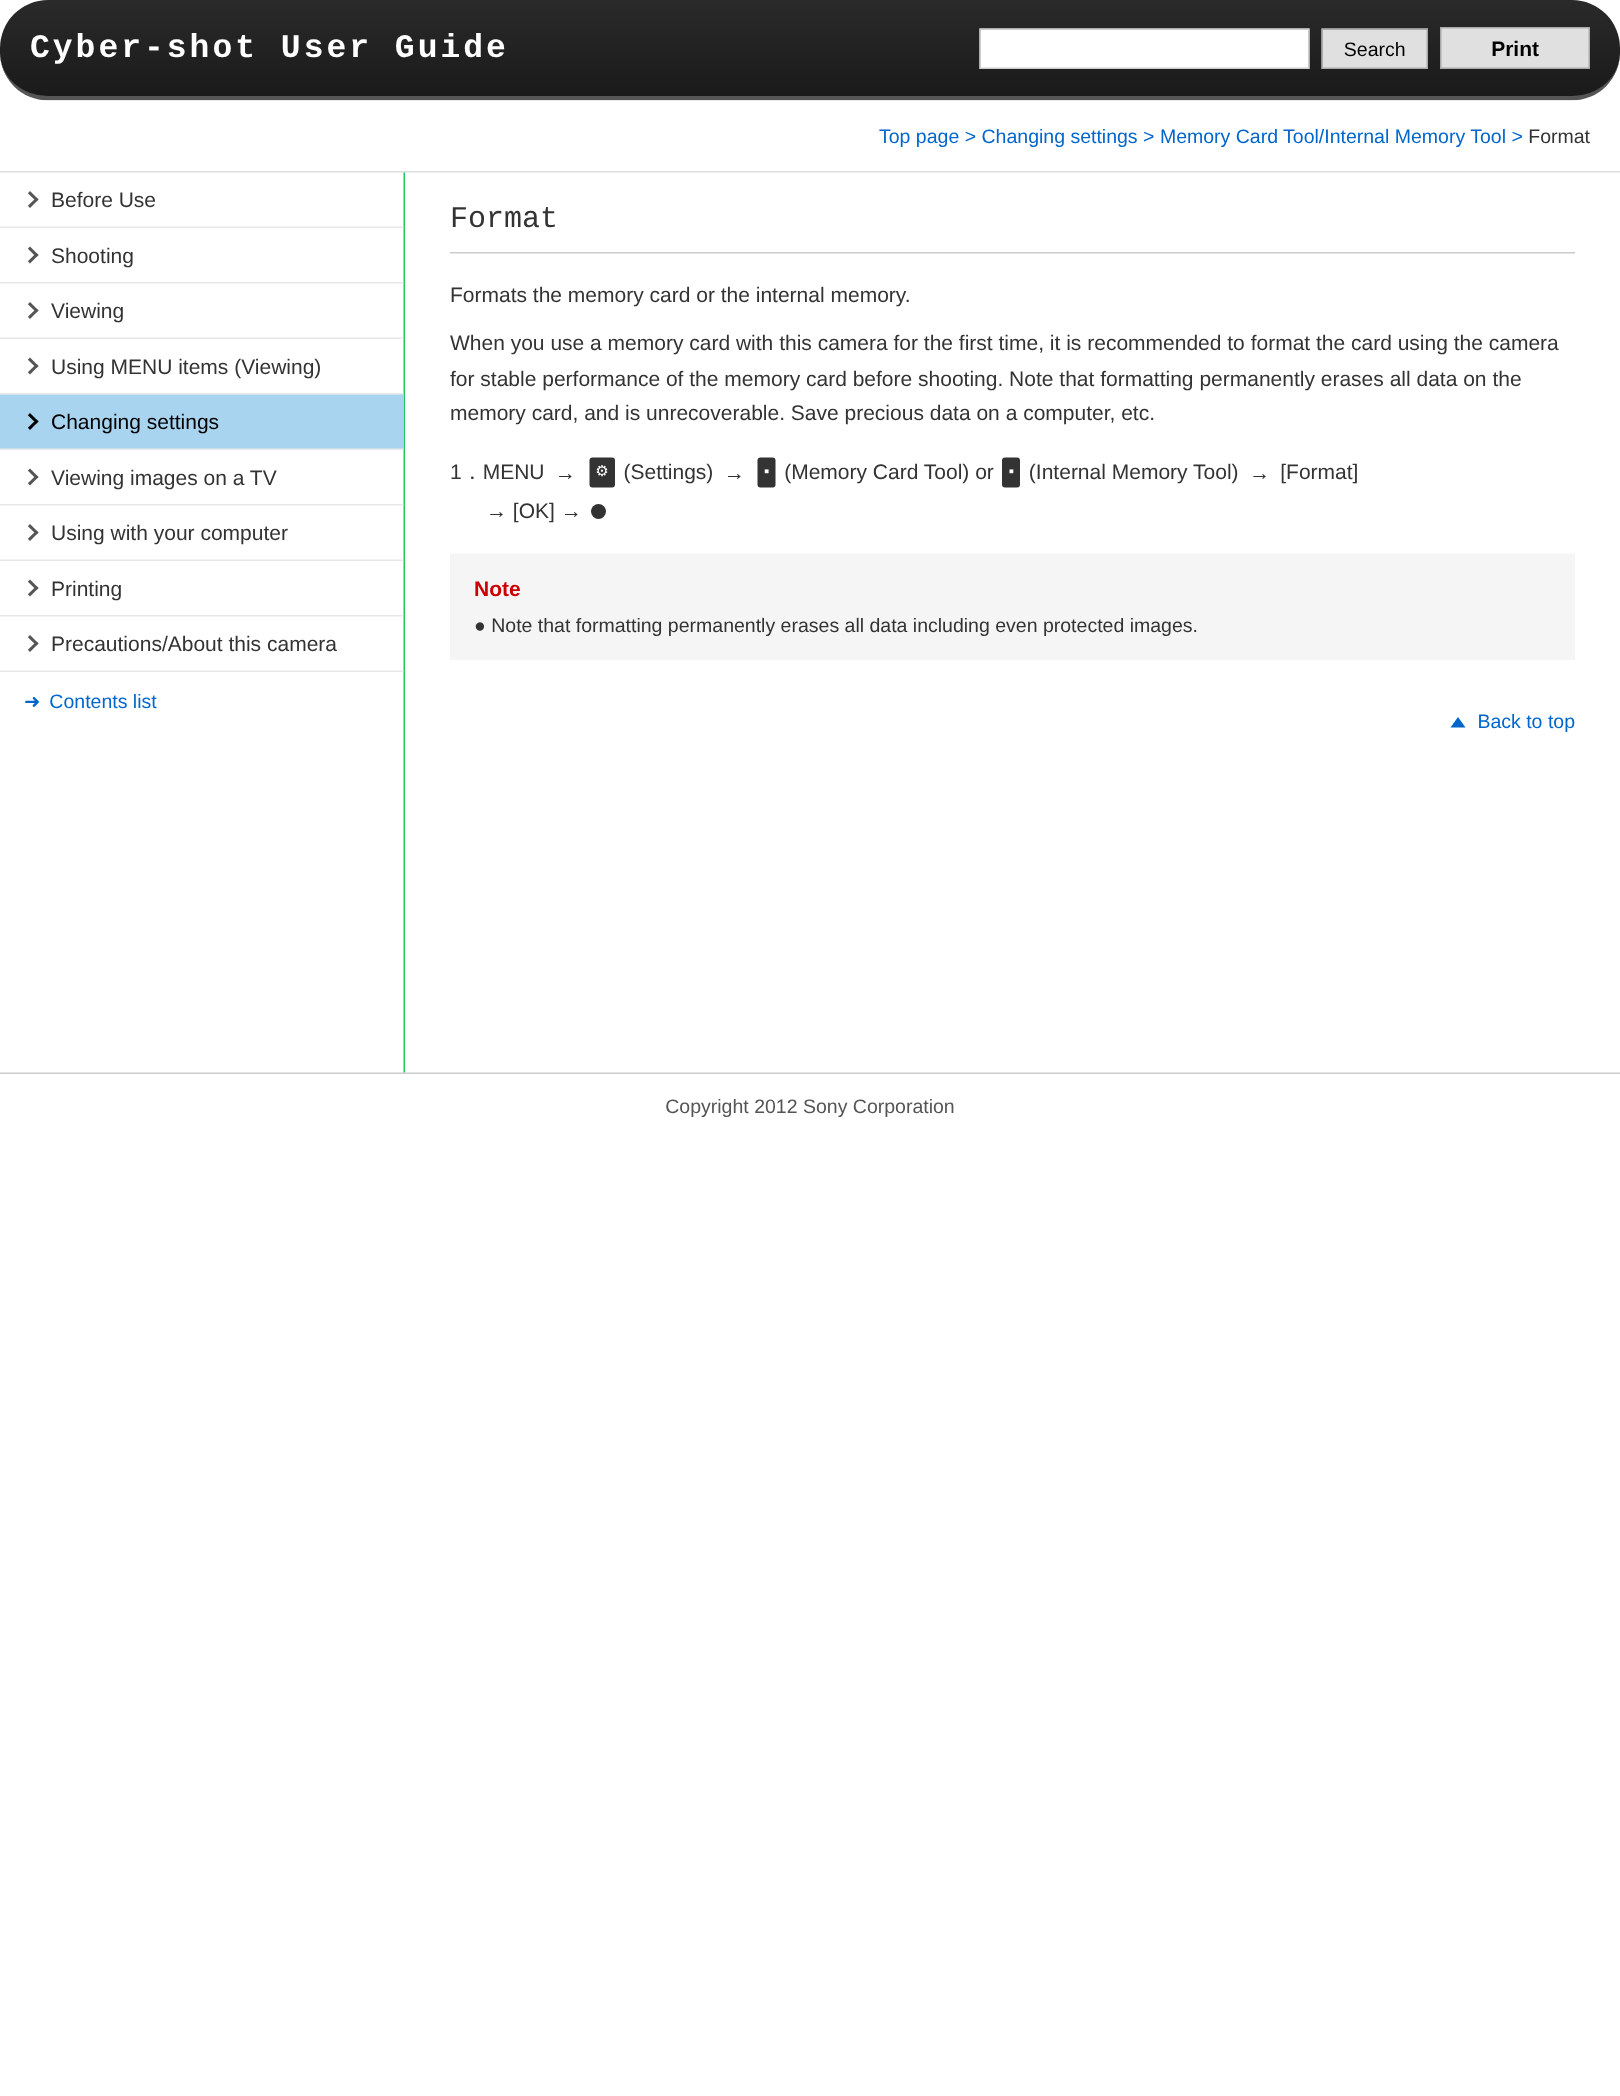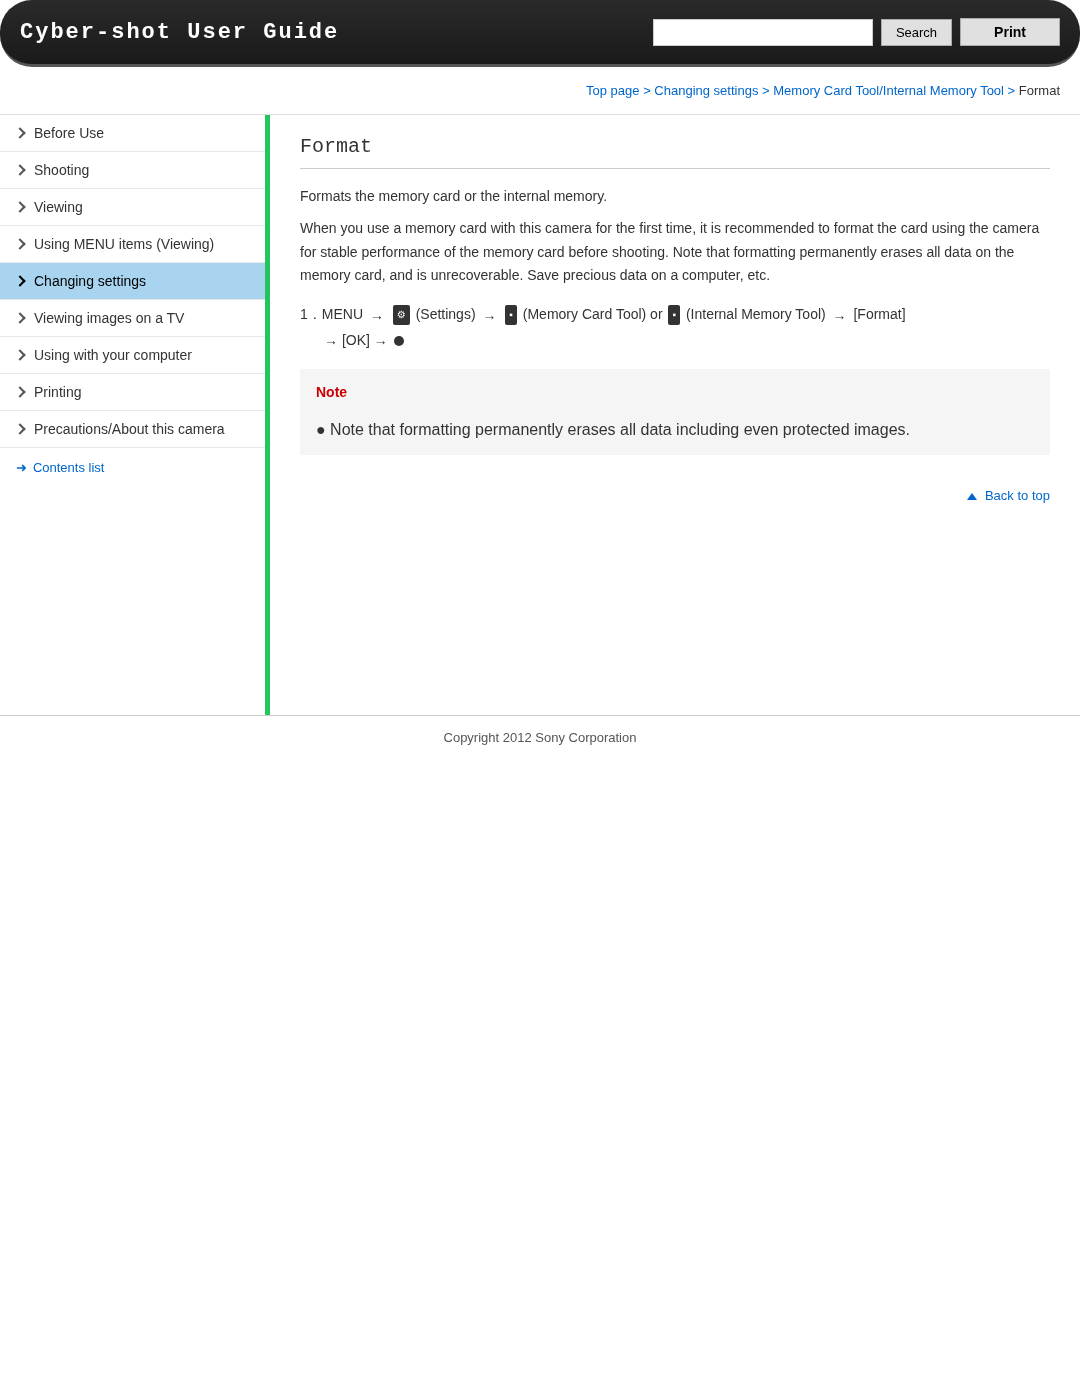--- a/index.html
+++ b/index.html
@@ -64,21 +64,21 @@
     
     .main-layout {
       display: flex;
       min-height: 600px;
     }
 
     
     .sidebar {
       width: 270px;
       min-width: 270px;
-      border-right: 5px solid #22c55e;
+      border-right: 1px solid #22c55e;
       padding-bottom: 20px;
     }
     .sidebar-item {
       display: flex;
       align-items: center;
       padding: 10px 16px;
       border-bottom: 1px solid #e8e8e8;
       cursor: pointer;
       font-size: 14px;
       color: #333;
@@ -143,24 +143,24 @@
     .note-box {
       background: #f5f5f5;
       border: none;
       padding: 12px 16px;
       margin-top: 16px;
     }
     .note-label {
       color: #cc0000;
       font-weight: bold;
       font-size: 14px;
-      margin-bottom: 12px;
+      margin-bottom: 2px;
     }
     .note-item {
-      font-size: 16px;
+      font-size: 13px;
       line-height: 1.6;
     }
     .note-item::before {
       content: '● ';
     }
     .back-to-top {
       text-align: right;
       margin-top: 30px;
       font-size: 13px;
     }

